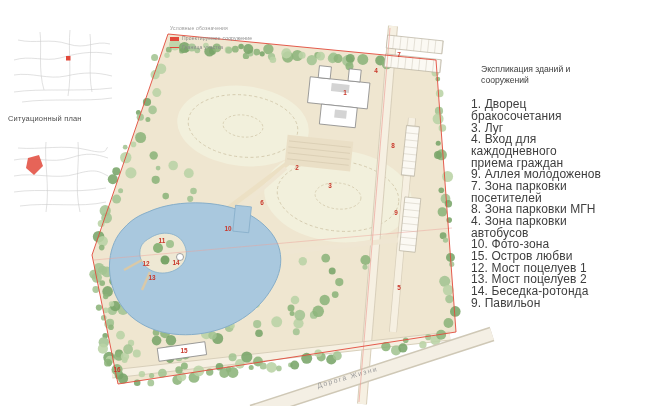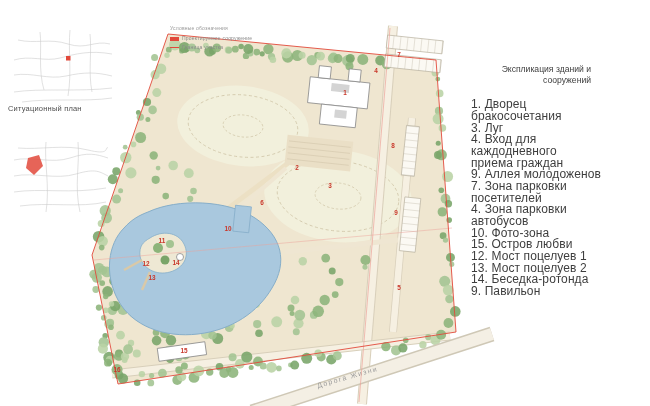--- a/index.html
+++ b/index.html
@@ -5,23 +5,23 @@
   *{margin:0;padding:0;box-sizing:border-box}
   html,body{background:#ffffff}
   body{font-family:"Liberation Sans", sans-serif;}
   .sheet{position:relative;width:650px;height:406px;background:#fff;overflow:hidden}
   .plan-svg{position:absolute;left:0;top:0}
   .legend{position:absolute;left:170px;top:24px;font-size:5px;color:#8a8a8a;line-height:1.8;letter-spacing:.2px}
   .legend-title{color:#9a9a9a;margin-bottom:1px}
   .legend-row{display:flex;align-items:center;gap:3px}
   .sw-rect{display:inline-block;width:9px;height:4px;background:#e2493b}
   .sw-line{display:inline-block;width:9px;height:1.5px;background:#e2493b}
-  .sit-label{position:absolute;left:8px;top:104px;font-size:7.5px;color:#4d4d4d;letter-spacing:.2px}
+  .sit-label{position:absolute;left:8px;top:114px;font-size:7.5px;color:#4d4d4d;letter-spacing:.2px}
   .explication{position:absolute;left:471px;top:64px;width:130px;color:#3e3e3e}
-  .exp-title{width:110px;margin:0 auto 13px;text-align:right;font-size:8.6px;line-height:1.3}
+  .exp-title{width:110px;margin:0 auto 13px;text-align:left;font-size:8.6px;line-height:1.3}
   .exp-list{font-size:12px;line-height:11.65px;letter-spacing:.1px}
   .exp-item{white-space:normal}
   .marker{font-size:6.4px;font-weight:bold;fill:#c9372a;text-anchor:middle;font-family:"Liberation Sans",sans-serif}
   .road-text{font-size:7px;fill:#9b9b9b;letter-spacing:1.4px;font-family:"Liberation Sans",sans-serif}
   .sketch-line{fill:none;stroke:#cdcdcd;stroke-width:.6}
 </style>
 </head>
 <body>
 
 <div class="sheet">
@@ -430,20 +430,21 @@
   <div class="sit-label">Ситуационный план</div>
 
   <div class="explication">
     <div class="exp-title">Экспликация зданий и сооружений</div>
     <div class="exp-list">
         <div class="exp-item">1. Дворец бракосочетания</div>
         <div class="exp-item">3. Луг</div>
         <div class="exp-item">4. Вход для каждодневного приема граждан</div>
         <div class="exp-item">9. Аллея молодоженов</div>
         <div class="exp-item">7. Зона парковки посетителей</div>
+        <div class="exp-item">8. Зона парковки МГН</div>
         <div class="exp-item">4. Зона парковки автобусов</div>
         <div class="exp-item">10. Фото-зона</div>
         <div class="exp-item">15. Остров любви</div>
         <div class="exp-item">12. Мост поцелуев 1</div>
         <div class="exp-item">13. Мост поцелуев 2</div>
         <div class="exp-item">14. Беседка-ротонда</div>
         <div class="exp-item">9. Павильон</div>
       </div>
   </div>
 

